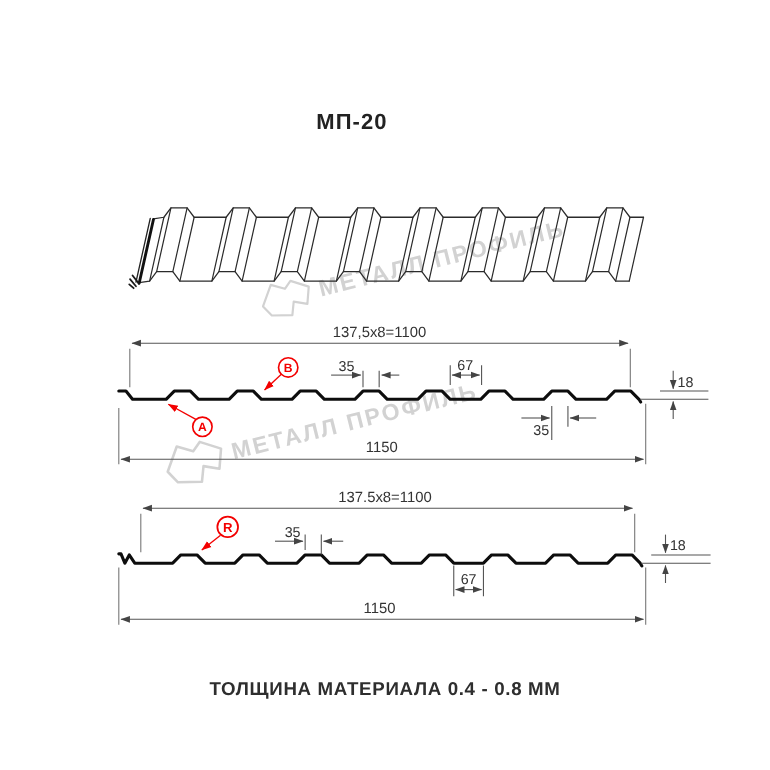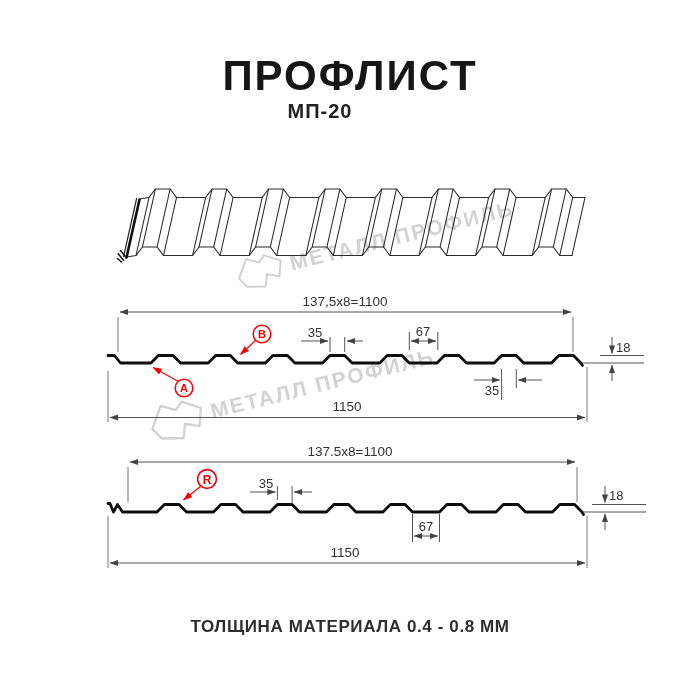--- a/index.html
+++ b/index.html
@@ -22,21 +22,20 @@
   .dimbig{font-size:13.5px;fill:#333;}
   .redtxt{font-size:11px;font-weight:700;fill:#f30000;}
   .thin{stroke:#555;stroke-width:1;fill:none;}
   .thng{stroke:#777;stroke-width:1;fill:none;}
 </style>
 </head>
 <body>
 
 <div id="stage">
 
-  <div class="title">ПРОФЛИСТ</div>
   <div class="subtitle">МП-20</div>
 
   <div class="wm" id="wm1">
     <svg width="48" height="38" viewBox="0 0 58 43">
       <path d="M2,24 L16,3 L30,11 L38,4 L56,15 L50,33 L36,27 L31,41 L9,36 Z" fill="none" stroke="#d2d2d2" stroke-width="2.4" stroke-linejoin="round"></path>
     </svg>
     <span class="wmtxt">МЕТАЛЛ ПРОФИЛЬ</span>
   </div>
 
   <div class="wm" id="wm2">

